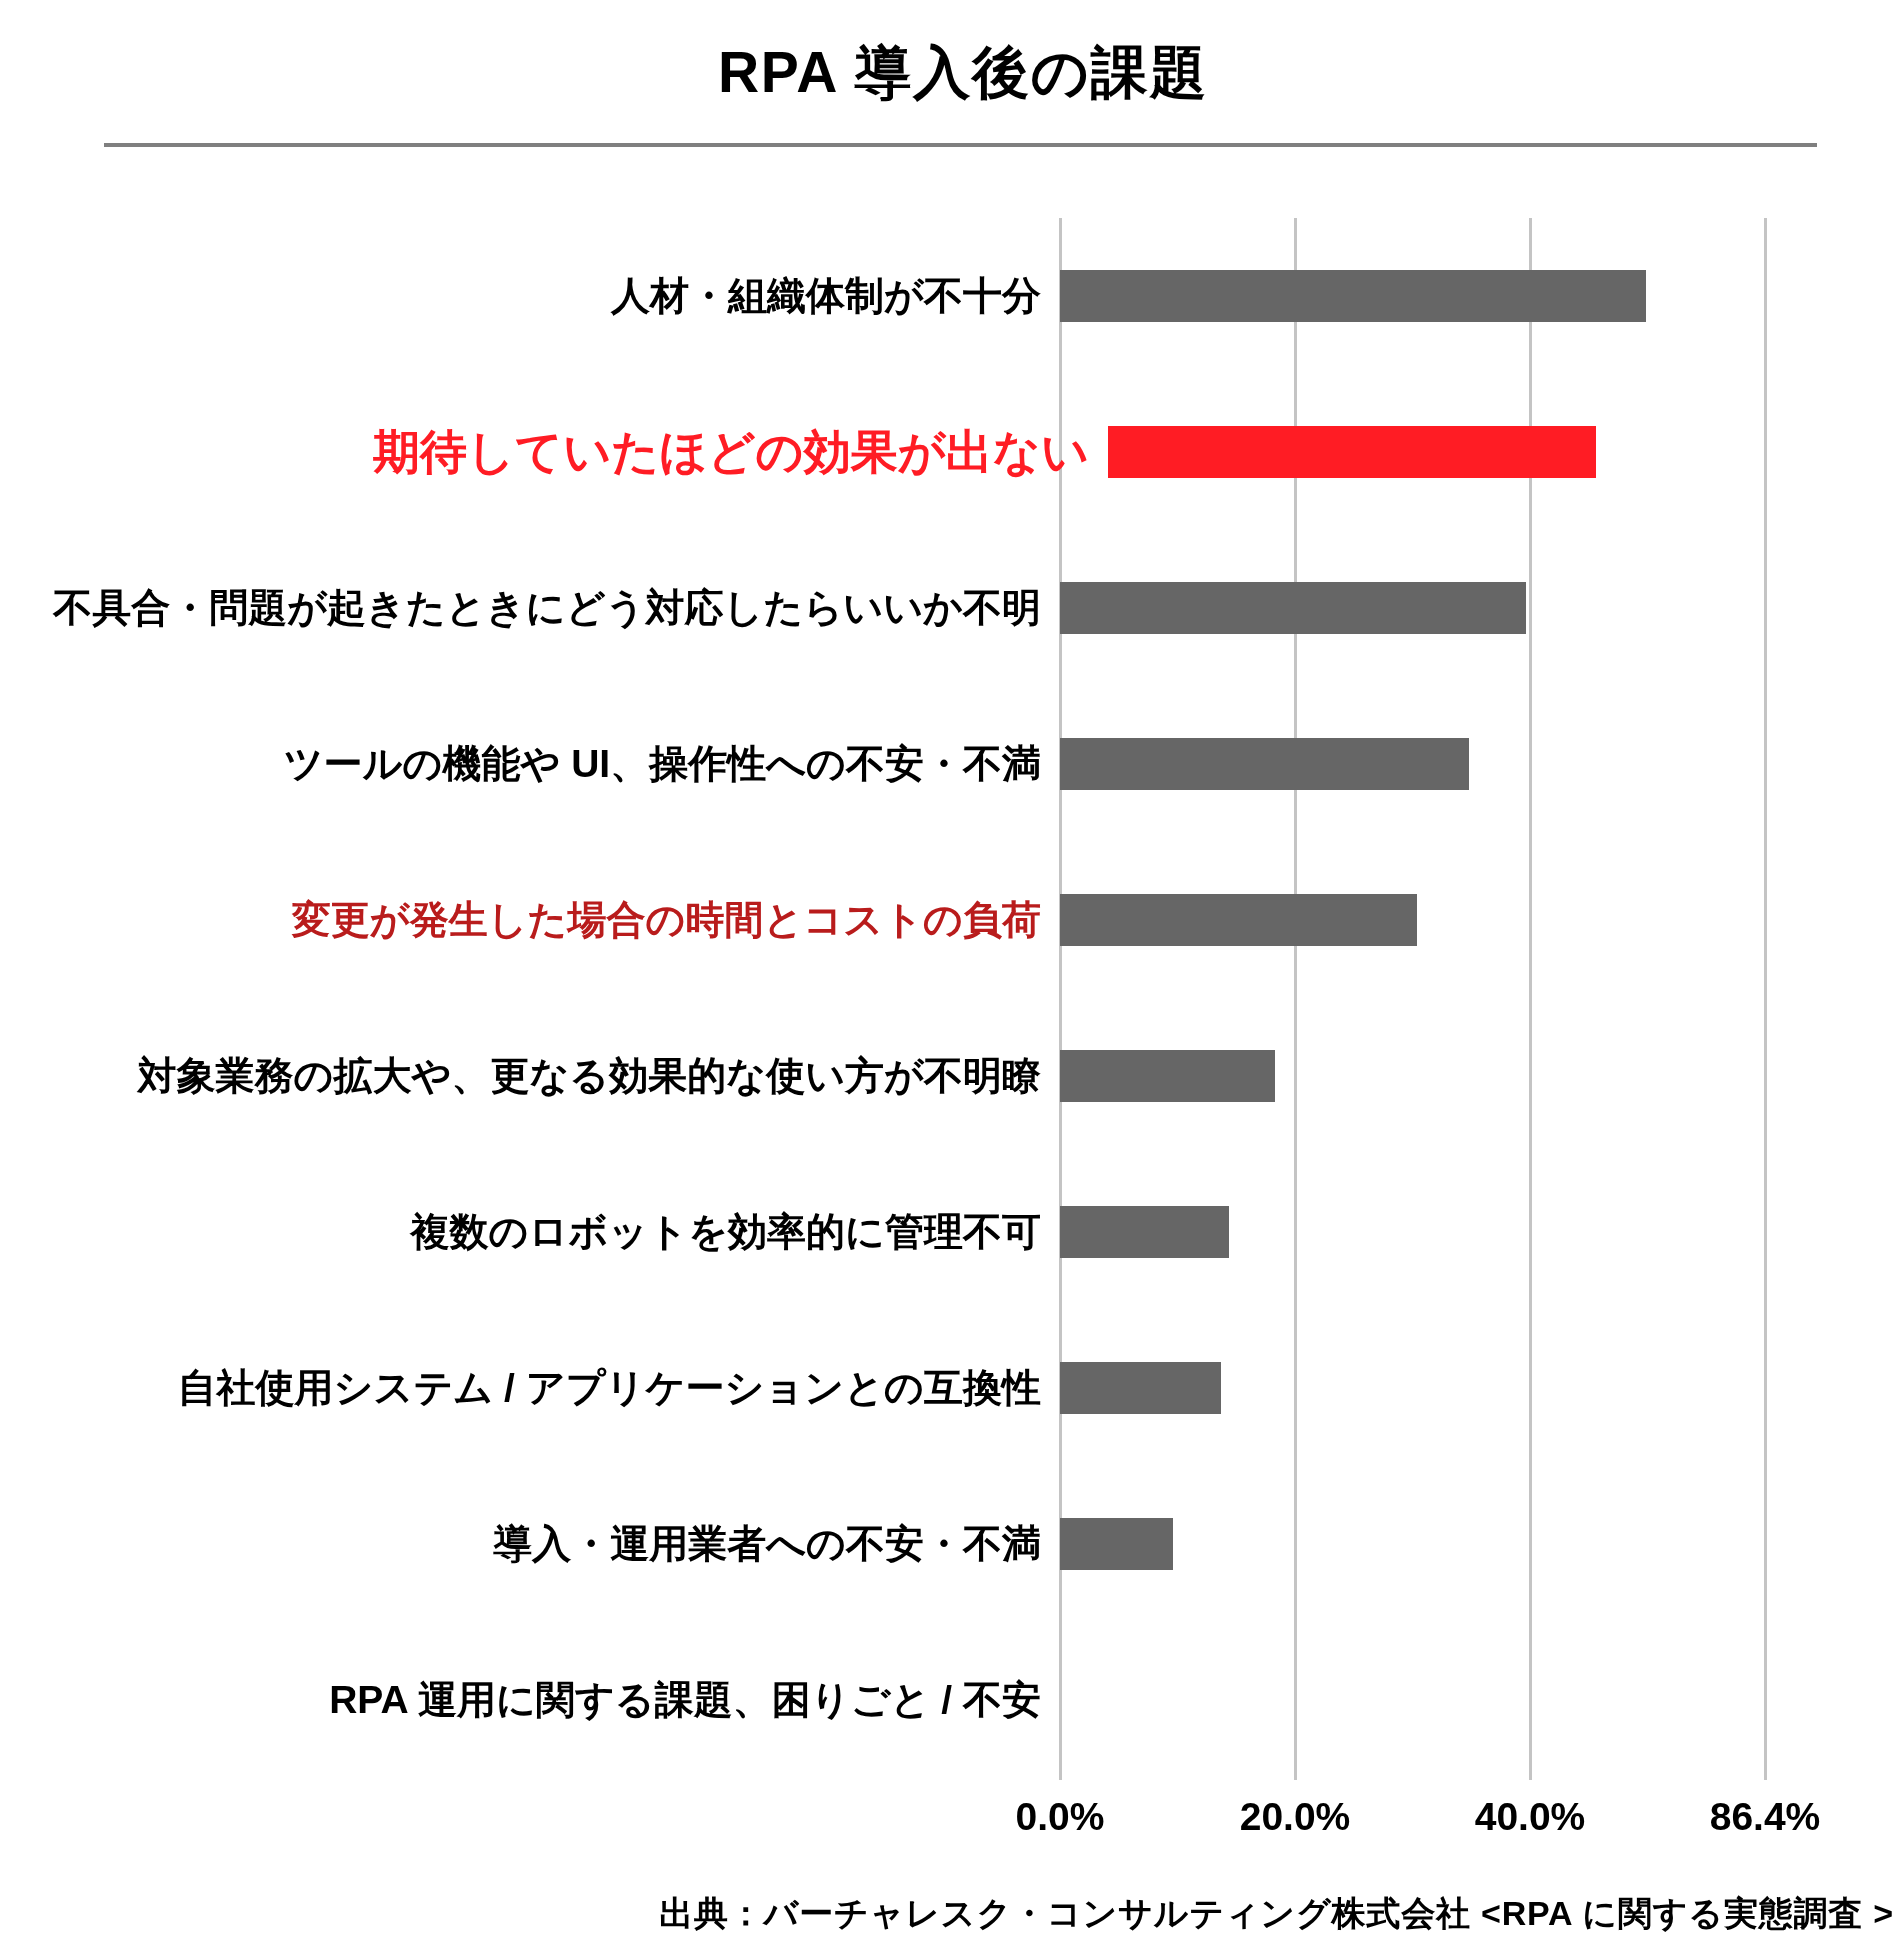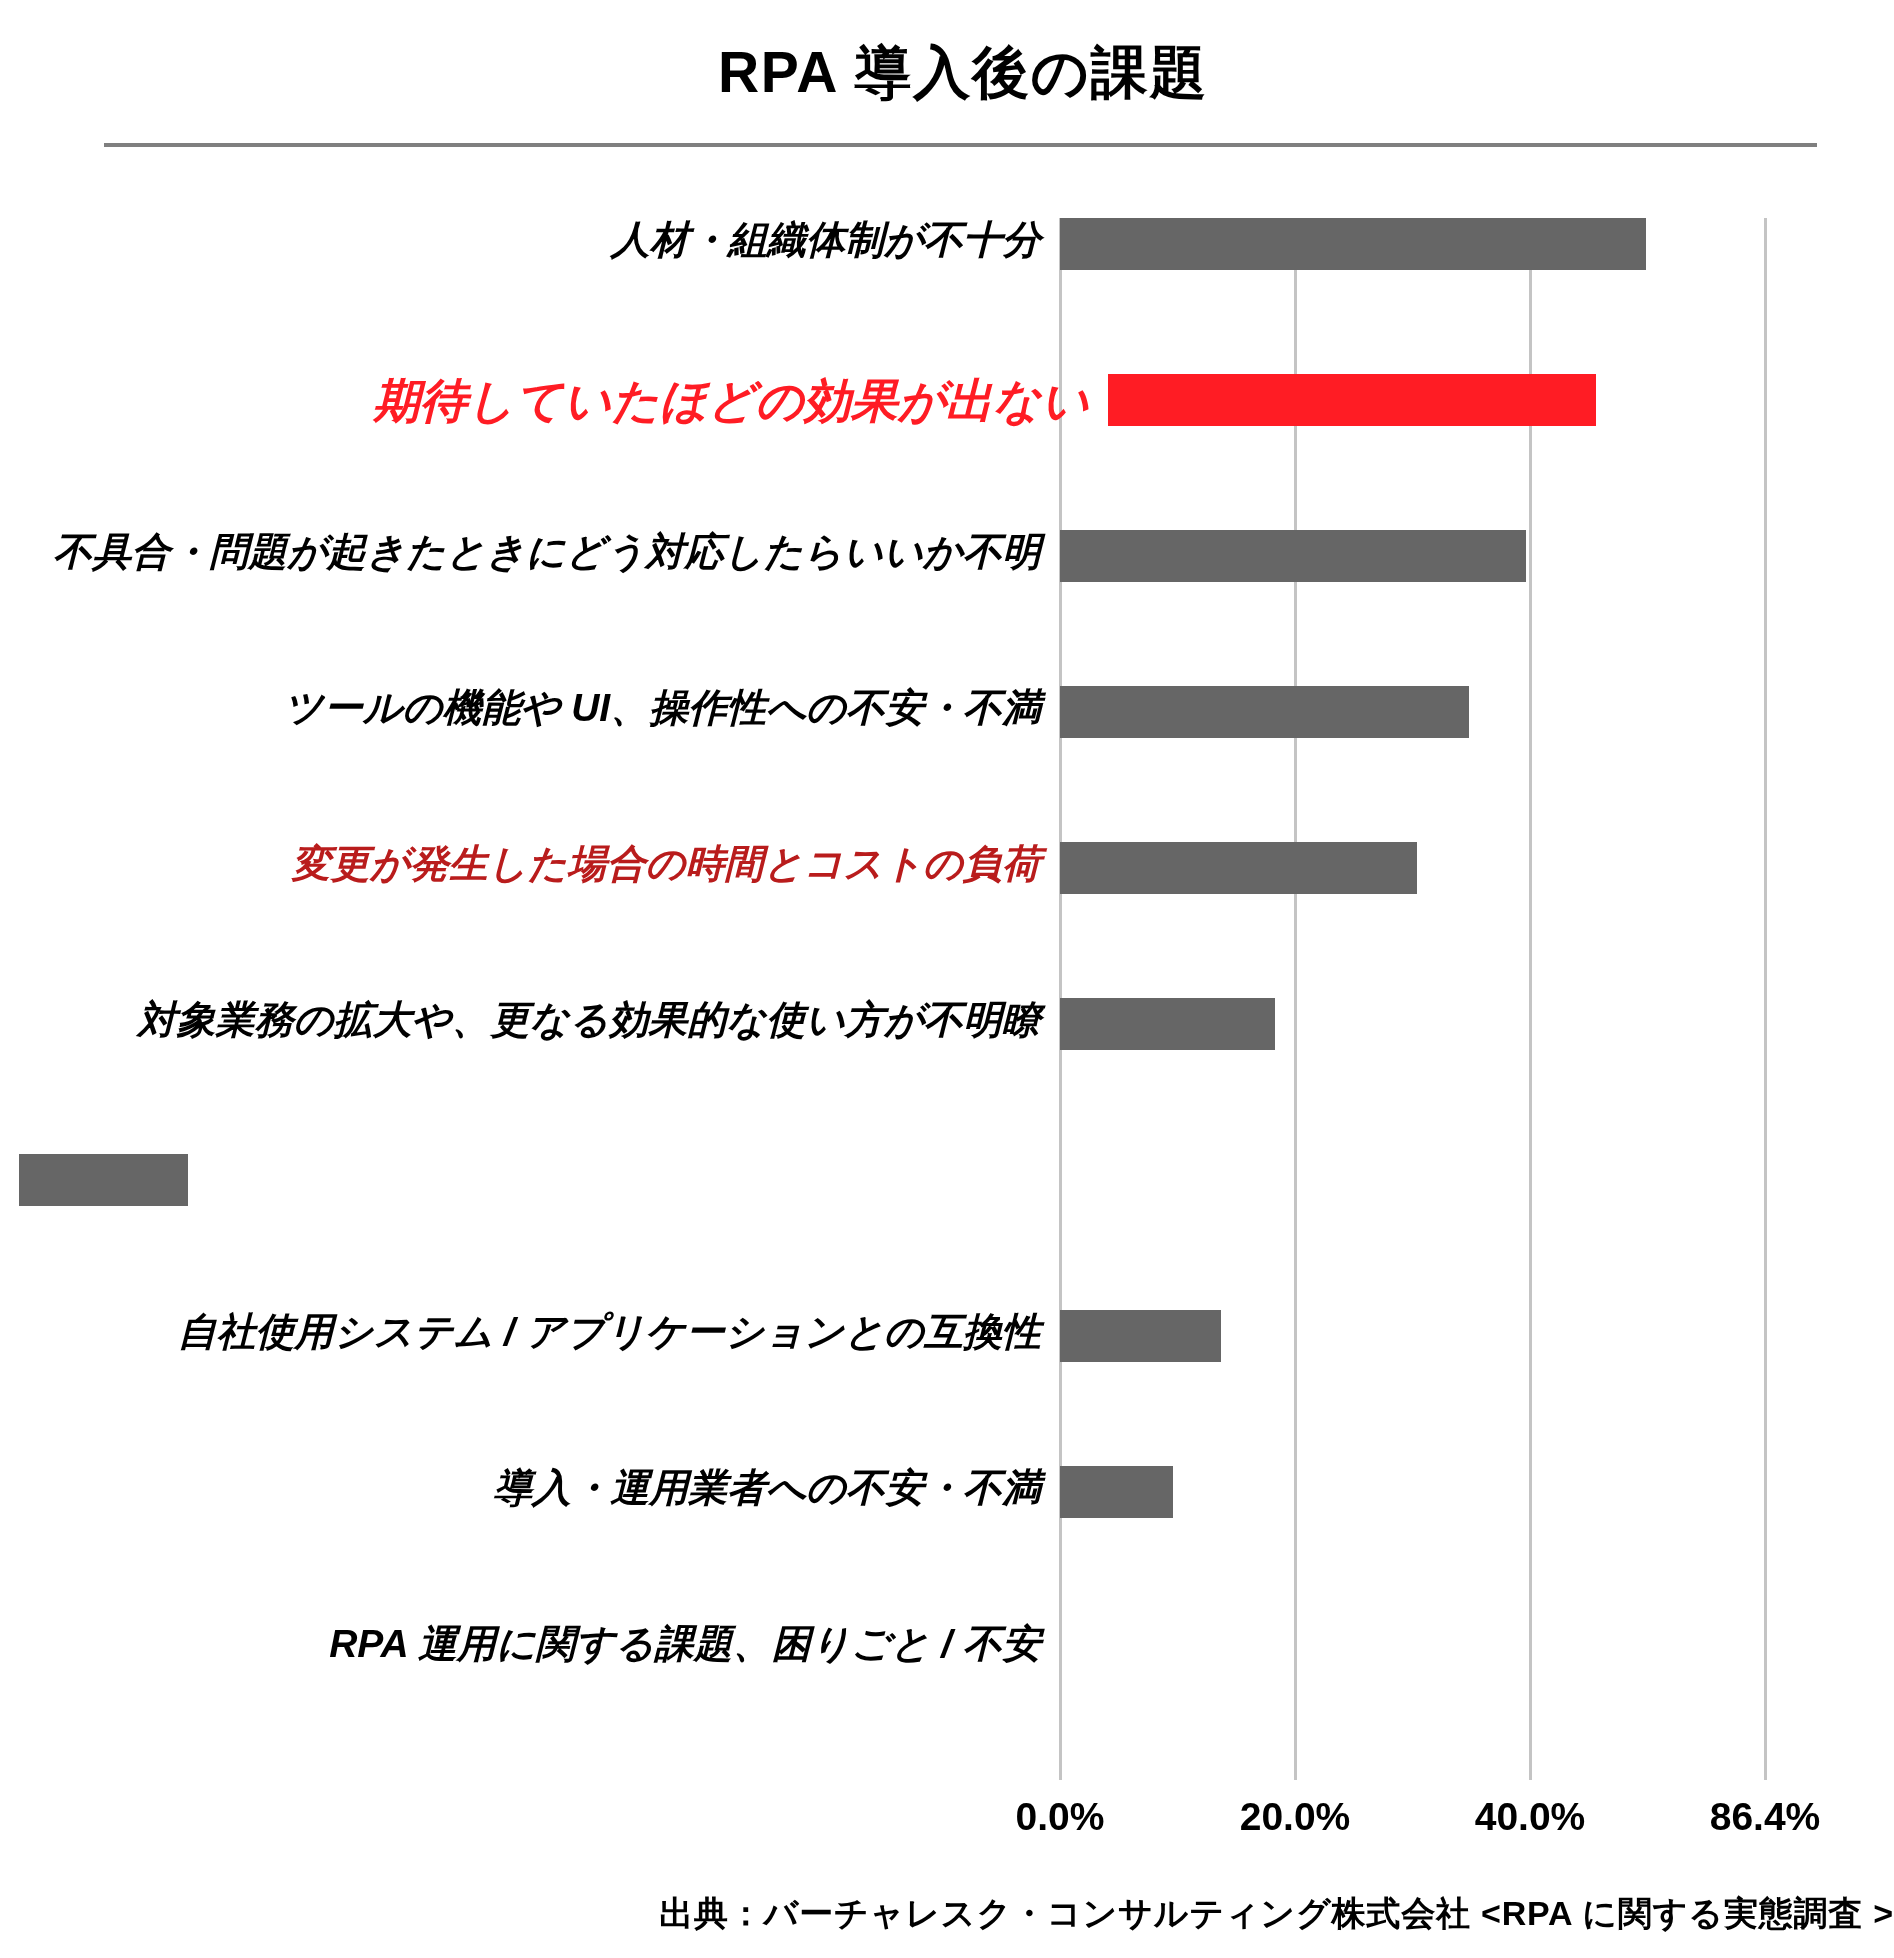--- a/index.html
+++ b/index.html
@@ -53,23 +53,22 @@
     left: 0;
     width: 100%;
     height: 1562px;
     display: flex;
     flex-direction: column;
   }
   .bar-row {
     height: 156px;
     flex: 0 0 156px;
     display: flex;
-    align-items: flex-start;
+    align-items: center;
     position: relative;
-    font-style: italic;
   }
   .row-label {
     width: 1041px;
     flex: 0 0 1041px;
     text-align: right;
     font-size: 39px;
     font-weight: 700;
     line-height: 1.15;
     white-space: nowrap;
   }
@@ -138,20 +137,21 @@
     </div>
     <div class="bar-row">
       <div class="row-label" style="color: #b91c1c;">変更が発生した場合の時間とコストの負荷</div>
       <div class="bar" style="width: 357px; background: rgb(102, 102, 102);"></div>
     </div>
     <div class="bar-row">
       <div class="row-label" style="color: rgb(0, 0, 0);">対象業務の拡大や、更なる効果的な使い方が不明瞭</div>
       <div class="bar" style="width: 215px; background: rgb(102, 102, 102);"></div>
     </div>
     <div class="bar-row">
+      <div class="row-label" style="color: rgb(0, 0, 0);">複数のロボットを効率的に管理不可</div>
       <div class="bar" style="width: 169px; background: rgb(102, 102, 102);"></div>
     </div>
     <div class="bar-row">
       <div class="row-label" style="color: rgb(0, 0, 0);">自社使用システム / アプリケーションとの互換性</div>
       <div class="bar" style="width: 161px; background: rgb(102, 102, 102);"></div>
     </div>
     <div class="bar-row">
       <div class="row-label" style="color: rgb(0, 0, 0);">導入・運用業者への不安・不満</div>
       <div class="bar" style="width: 113px; background: rgb(102, 102, 102);"></div>
     </div>

